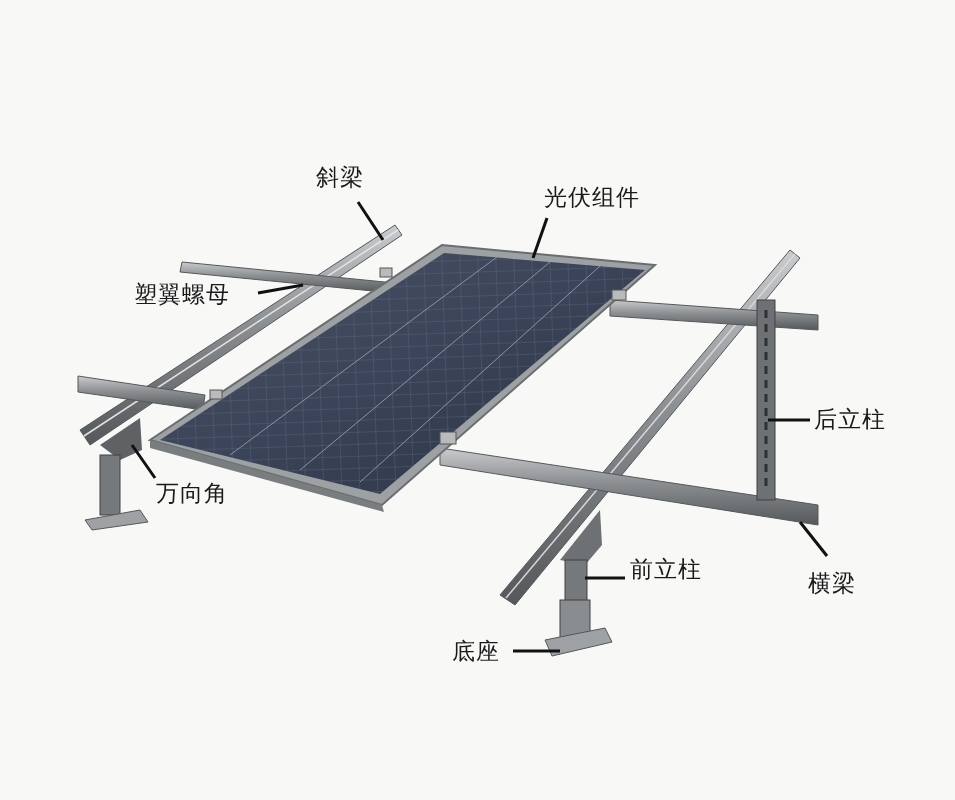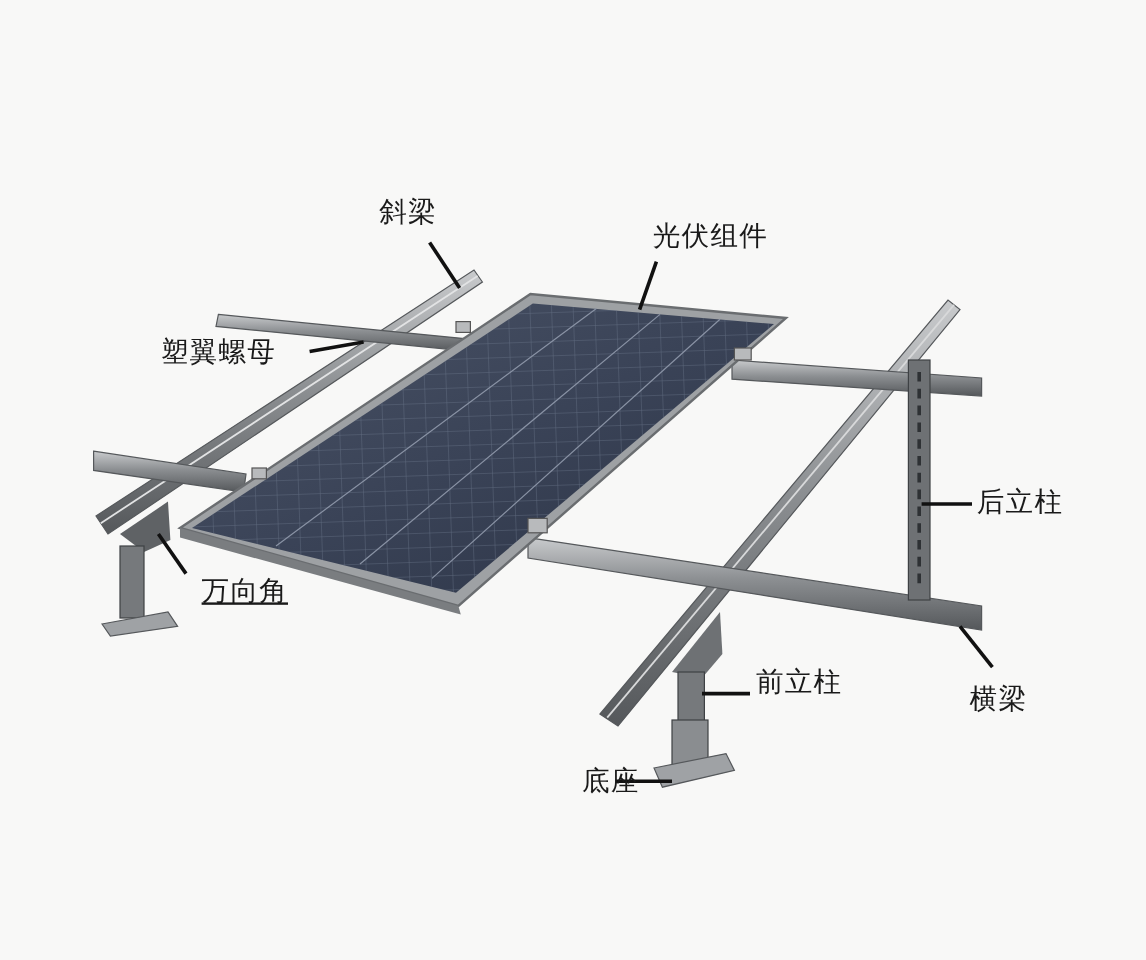--- a/index.html
+++ b/index.html
@@ -103,19 +103,19 @@
       <line x1="768" y1="420" x2="810" y2="420"></line>
       <line x1="800" y1="522" x2="827" y2="556"></line>
       <line x1="585" y1="578" x2="625" y2="578"></line>
       <line x1="513" y1="651" x2="560" y2="651"></line>
     </g>
   </svg>
 
   <div class="label" style="left:316px; top:166px;">斜梁</div>
   <div class="label" style="left:508px; top:186px;margin-left:36px;">光伏组件</div>
   <div class="label" style="left:134px; top:283px;">塑翼螺母</div>
-  <div class="label" style="left:168px; top:482px;text-decoration:underline;">万向角</div>
+  <div class="label" style="left:156px; top:482px;">万向角</div>
   <div class="label" style="left:814px; top:408px;">后立柱</div>
   <div class="label" style="left:630px; top:558px;">前立柱</div>
   <div class="label" style="left:808px; top:572px;">横梁</div>
-  <div class="label" style="left:452px; top:640px;margin-left:33px;">底座</div>
+  <div class="label" style="left:452px; top:640px;">底座</div>
 
 </div>
 
 </body></html>

